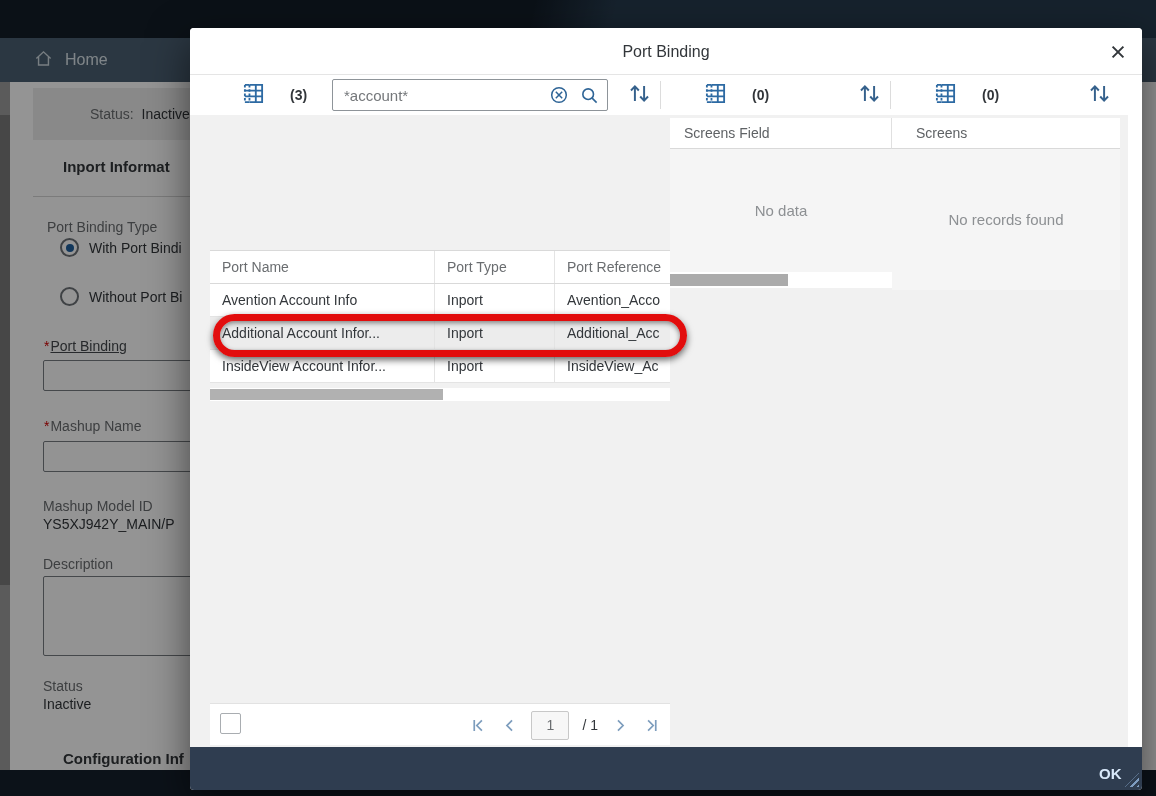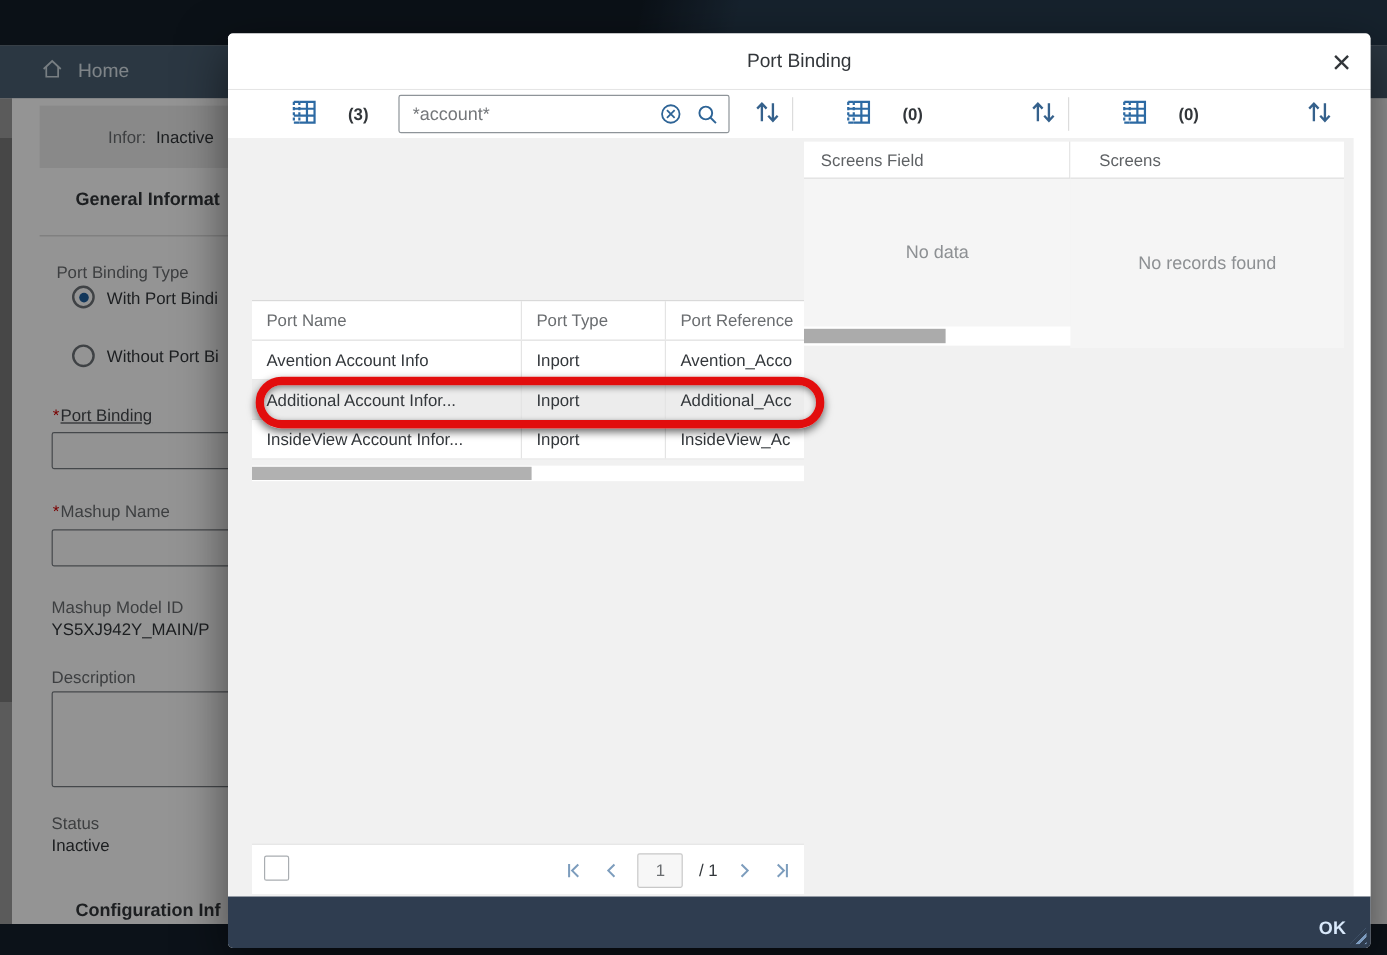--- a/index.html
+++ b/index.html
@@ -129,25 +129,25 @@
       <span>Home</span>
     </div>
   </div>
 
   <div class="leftstrip">
     <div class="thumb"></div>
   </div>
 
   <div class="pagecontent">
     <div class="banner">
-      <span class="blabel">Infor:</span>
+      <span class="blabel">Status:</span>
       <span class="bvalue">Inactive</span>
     </div>
 
-    <div class="sechead" style="top:76px;">General Informat</div>
+    <div class="sechead" style="top:76px;">Inport Informat</div>
     <div class="divline"></div>
 
     <div class="flabel" style="left:37px;top:137px;">Port Binding Type</div>
 
     <div class="radio sel" style="left:50px;top:156px;"></div>
     <div class="rlabel" style="left:79px;top:158px;">With Port Bindi</div>
 
     <div class="radio" style="left:50px;top:205px;"></div>
     <div class="rlabel" style="left:79px;top:207px;">Without Port Bi</div>
 

